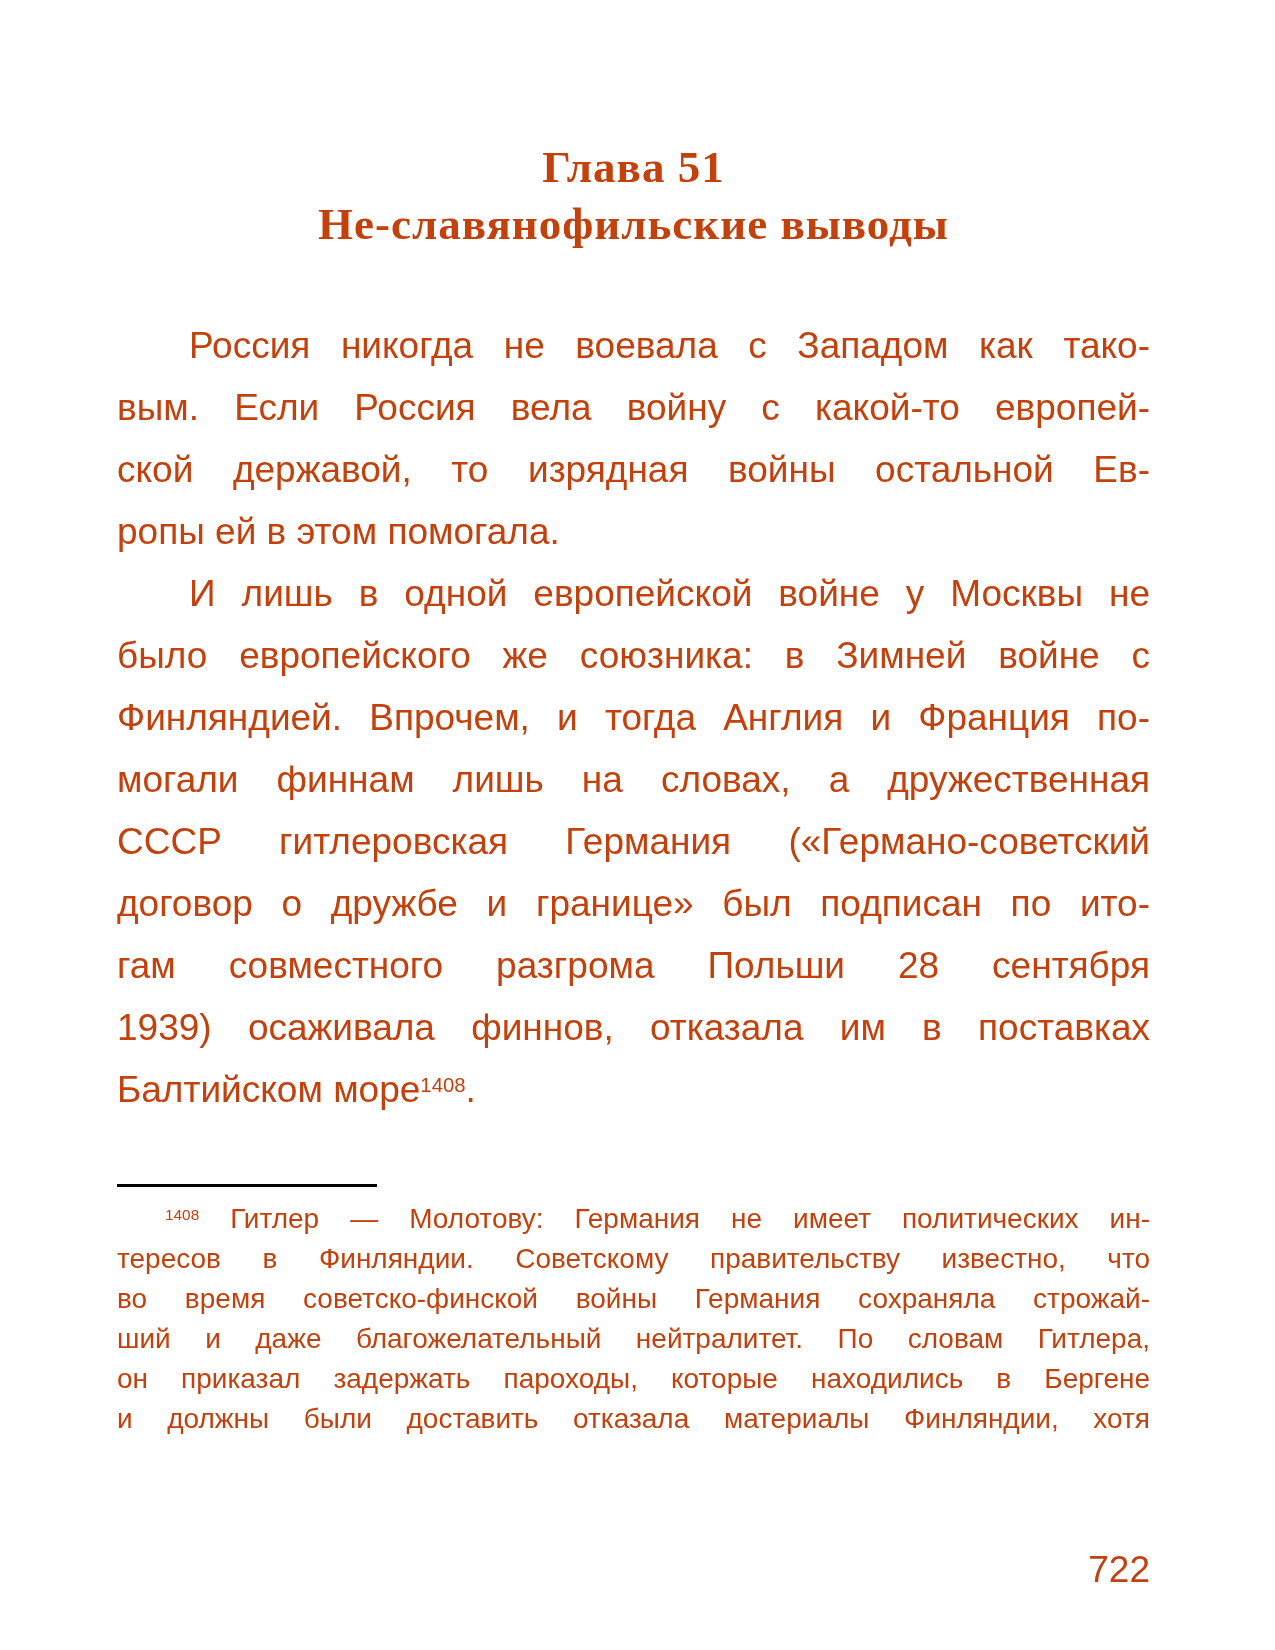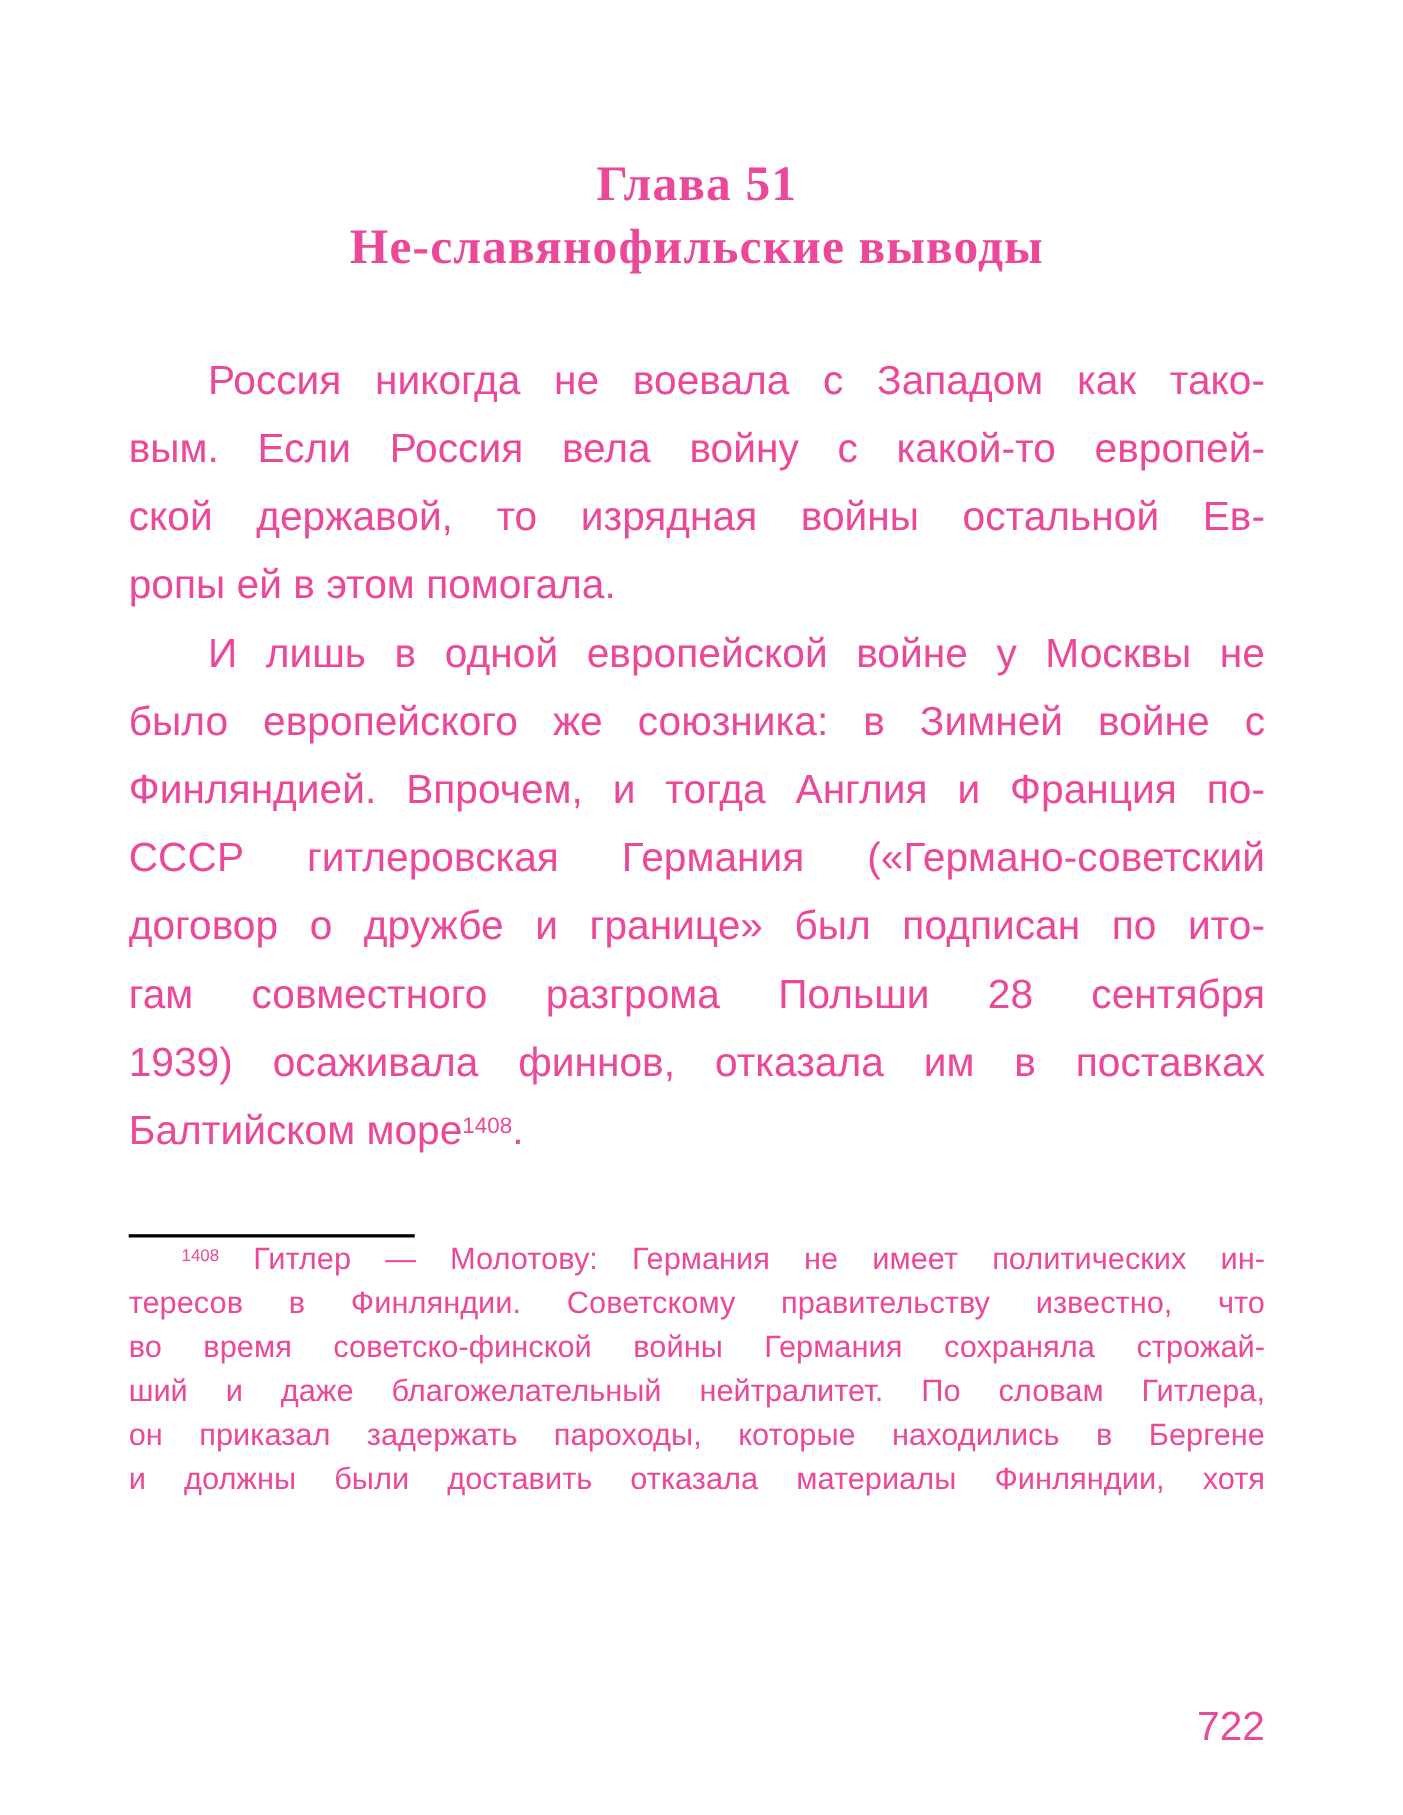--- a/index.html
+++ b/index.html
@@ -5,21 +5,21 @@
   html, body {
     margin: 0;
     padding: 0;
     background: #ffffff;
   }
   .page {
     position: relative;
     width: 1275px;
     height: 1650px;
     background: #ffffff;
-    color: #ec4899;
+    color: #c2410c;
     font-family: "Liberation Sans", sans-serif;
     box-sizing: border-box;
     padding: 0 125px 6px 117px;
     overflow: hidden;
   }
   .chapter-title {
     margin-top: 139px;
     font-family: "Liberation Serif", serif;
     font-weight: bold;
     font-size: 45px;
@@ -48,20 +48,21 @@
     position: relative;
     top: -0.5em;
   }
   .footnote-rule {
     margin-top: 63px;
     width: 260px;
     height: 3px;
     background: #000000;
   }
   .footnote {
+    margin-top: 12px;
     font-size: 28px;
     line-height: 40px;
   }
   .footnote .line { height: 40px; }
   .footnote .line.first { padding-left: 48px; }
   .page-number {
     position: absolute;
     top: 1550px;
     right: 125px;
     font-size: 37px;
@@ -82,20 +83,21 @@
       <div class="paragraph">
         <div class="line first"><span>Россия никогда не воевала с Западом как тако-</span></div>
         <div class="line"><span>вым. Если Россия вела войну с какой-то европей-</span></div>
         <div class="line"><span>ской державой, то изрядная войны остальной Ев-</span></div>
         <div class="line noj"><span>ропы ей в этом помогала.</span></div>
       </div>
       <div class="paragraph">
         <div class="line first"><span>И лишь в одной европейской войне у Москвы не</span></div>
         <div class="line"><span>было европейского же союзника: в Зимней войне с</span></div>
         <div class="line"><span>Финляндией. Впрочем, и тогда Англия и Франция по-</span></div>
+        <div class="line"><span>могали финнам лишь на словах, а дружественная</span></div>
         <div class="line"><span>СССР гитлеровская Германия («Германо-советский</span></div>
         <div class="line"><span>договор о дружбе и границе» был подписан по ито-</span></div>
         <div class="line"><span>гам совместного разгрома Польши 28 сентября</span></div>
         <div class="line"><span>1939) осаживала финнов, отказала им в поставках</span></div>
         <div class="line noj"><span>Балтийском море</span><sup>1408</sup><span>.</span></div>
       </div>
     </div>
 
   <div class="footnote-rule"></div>
 

